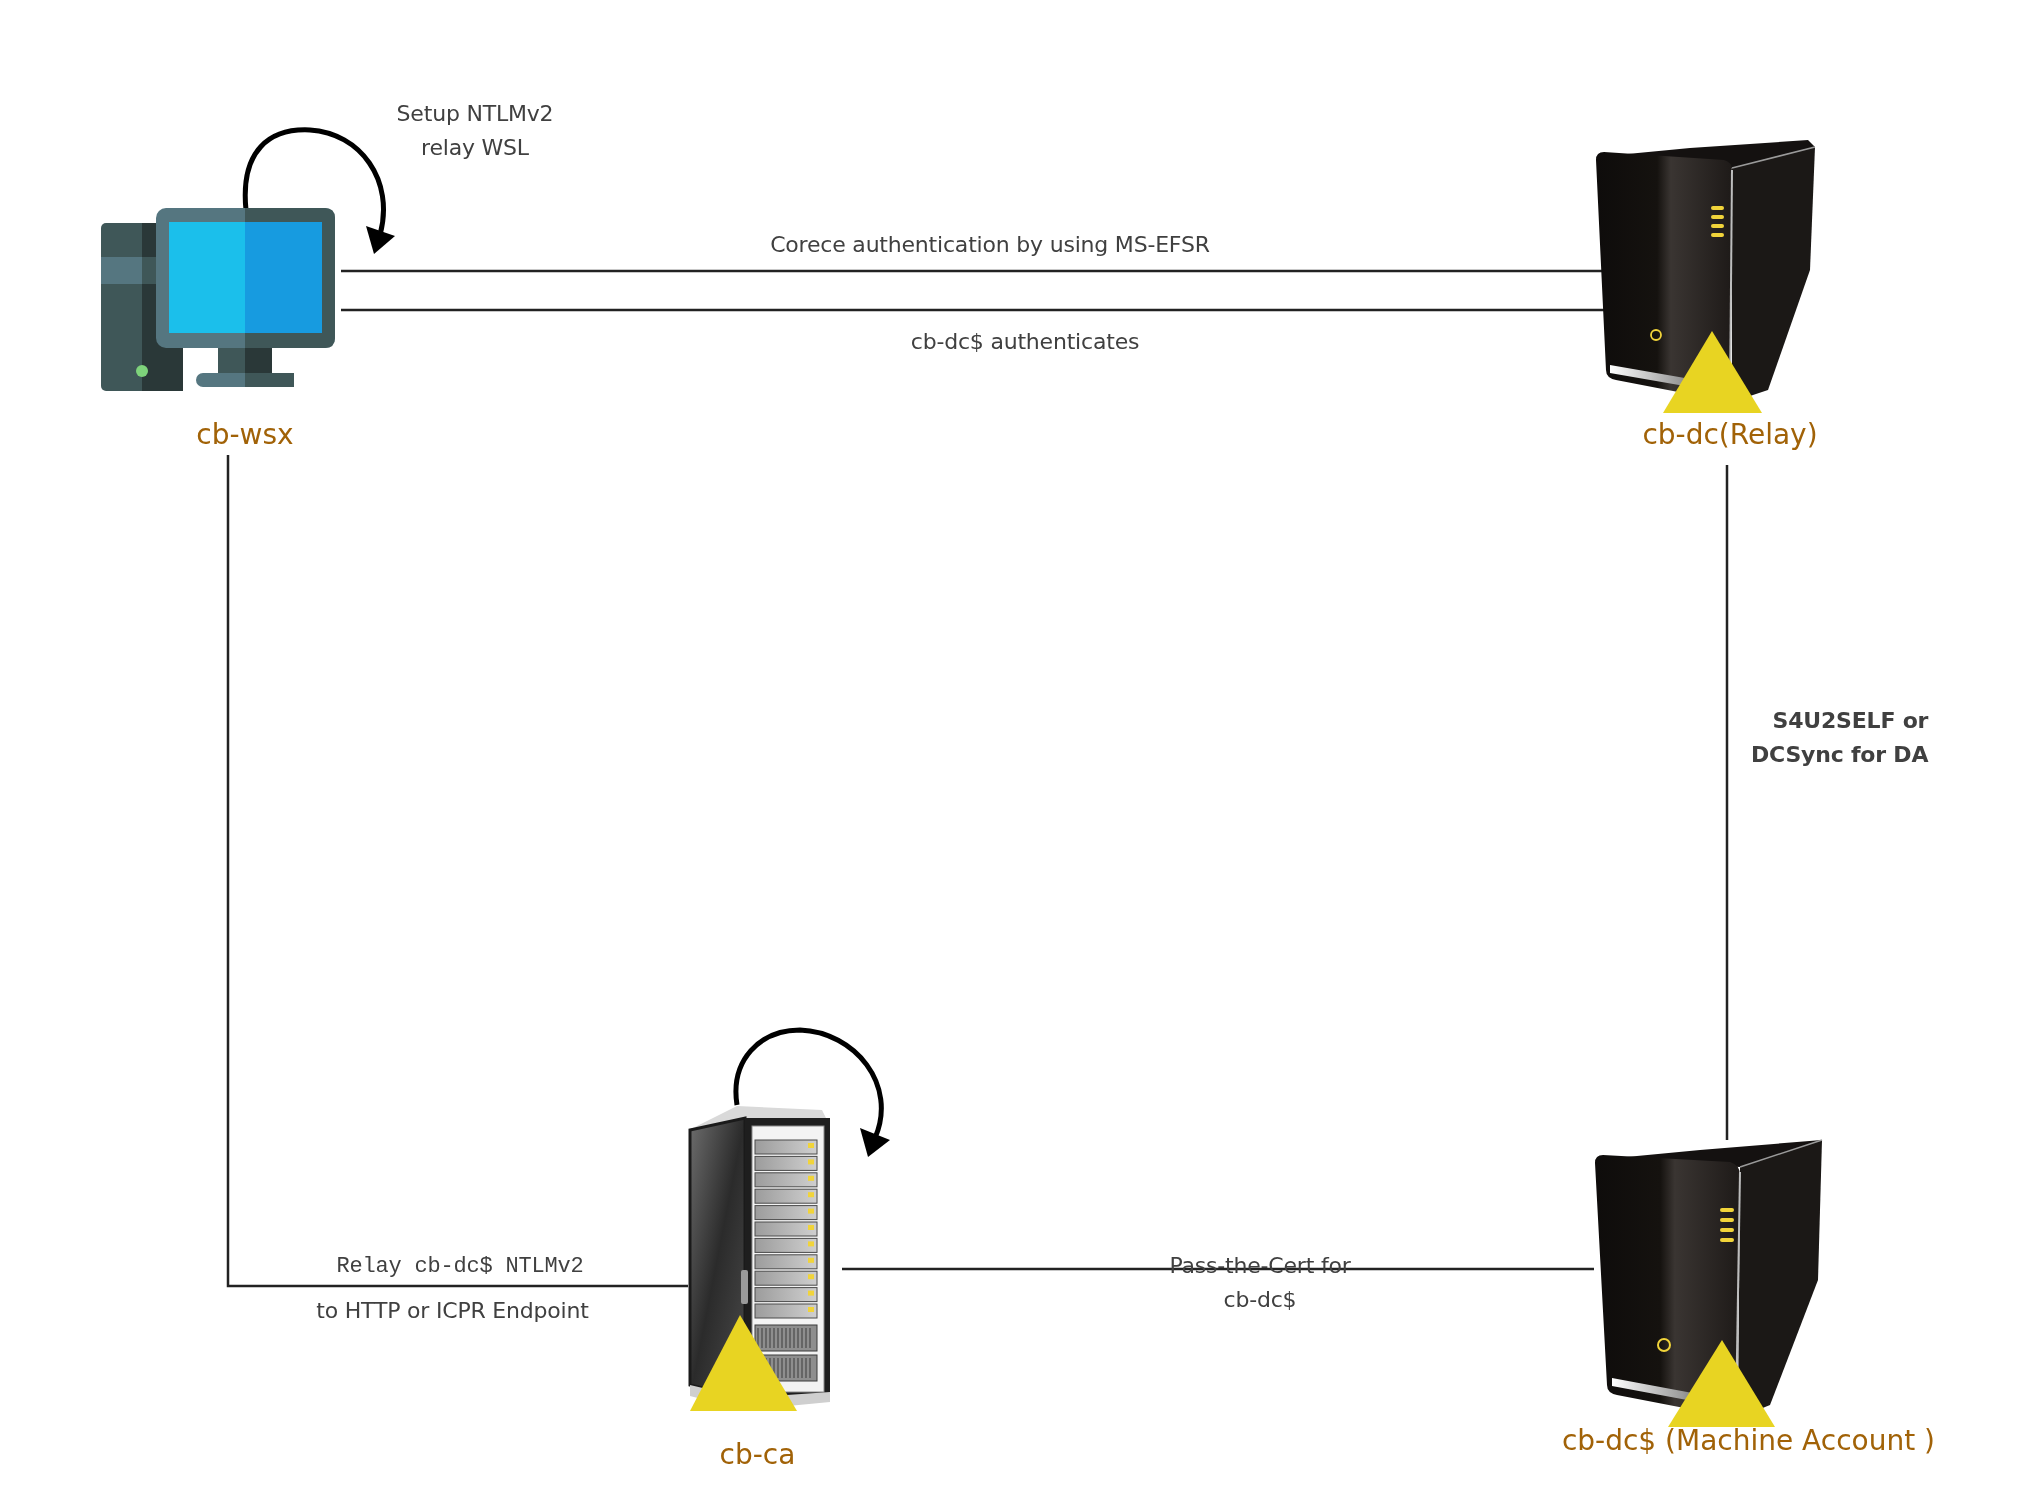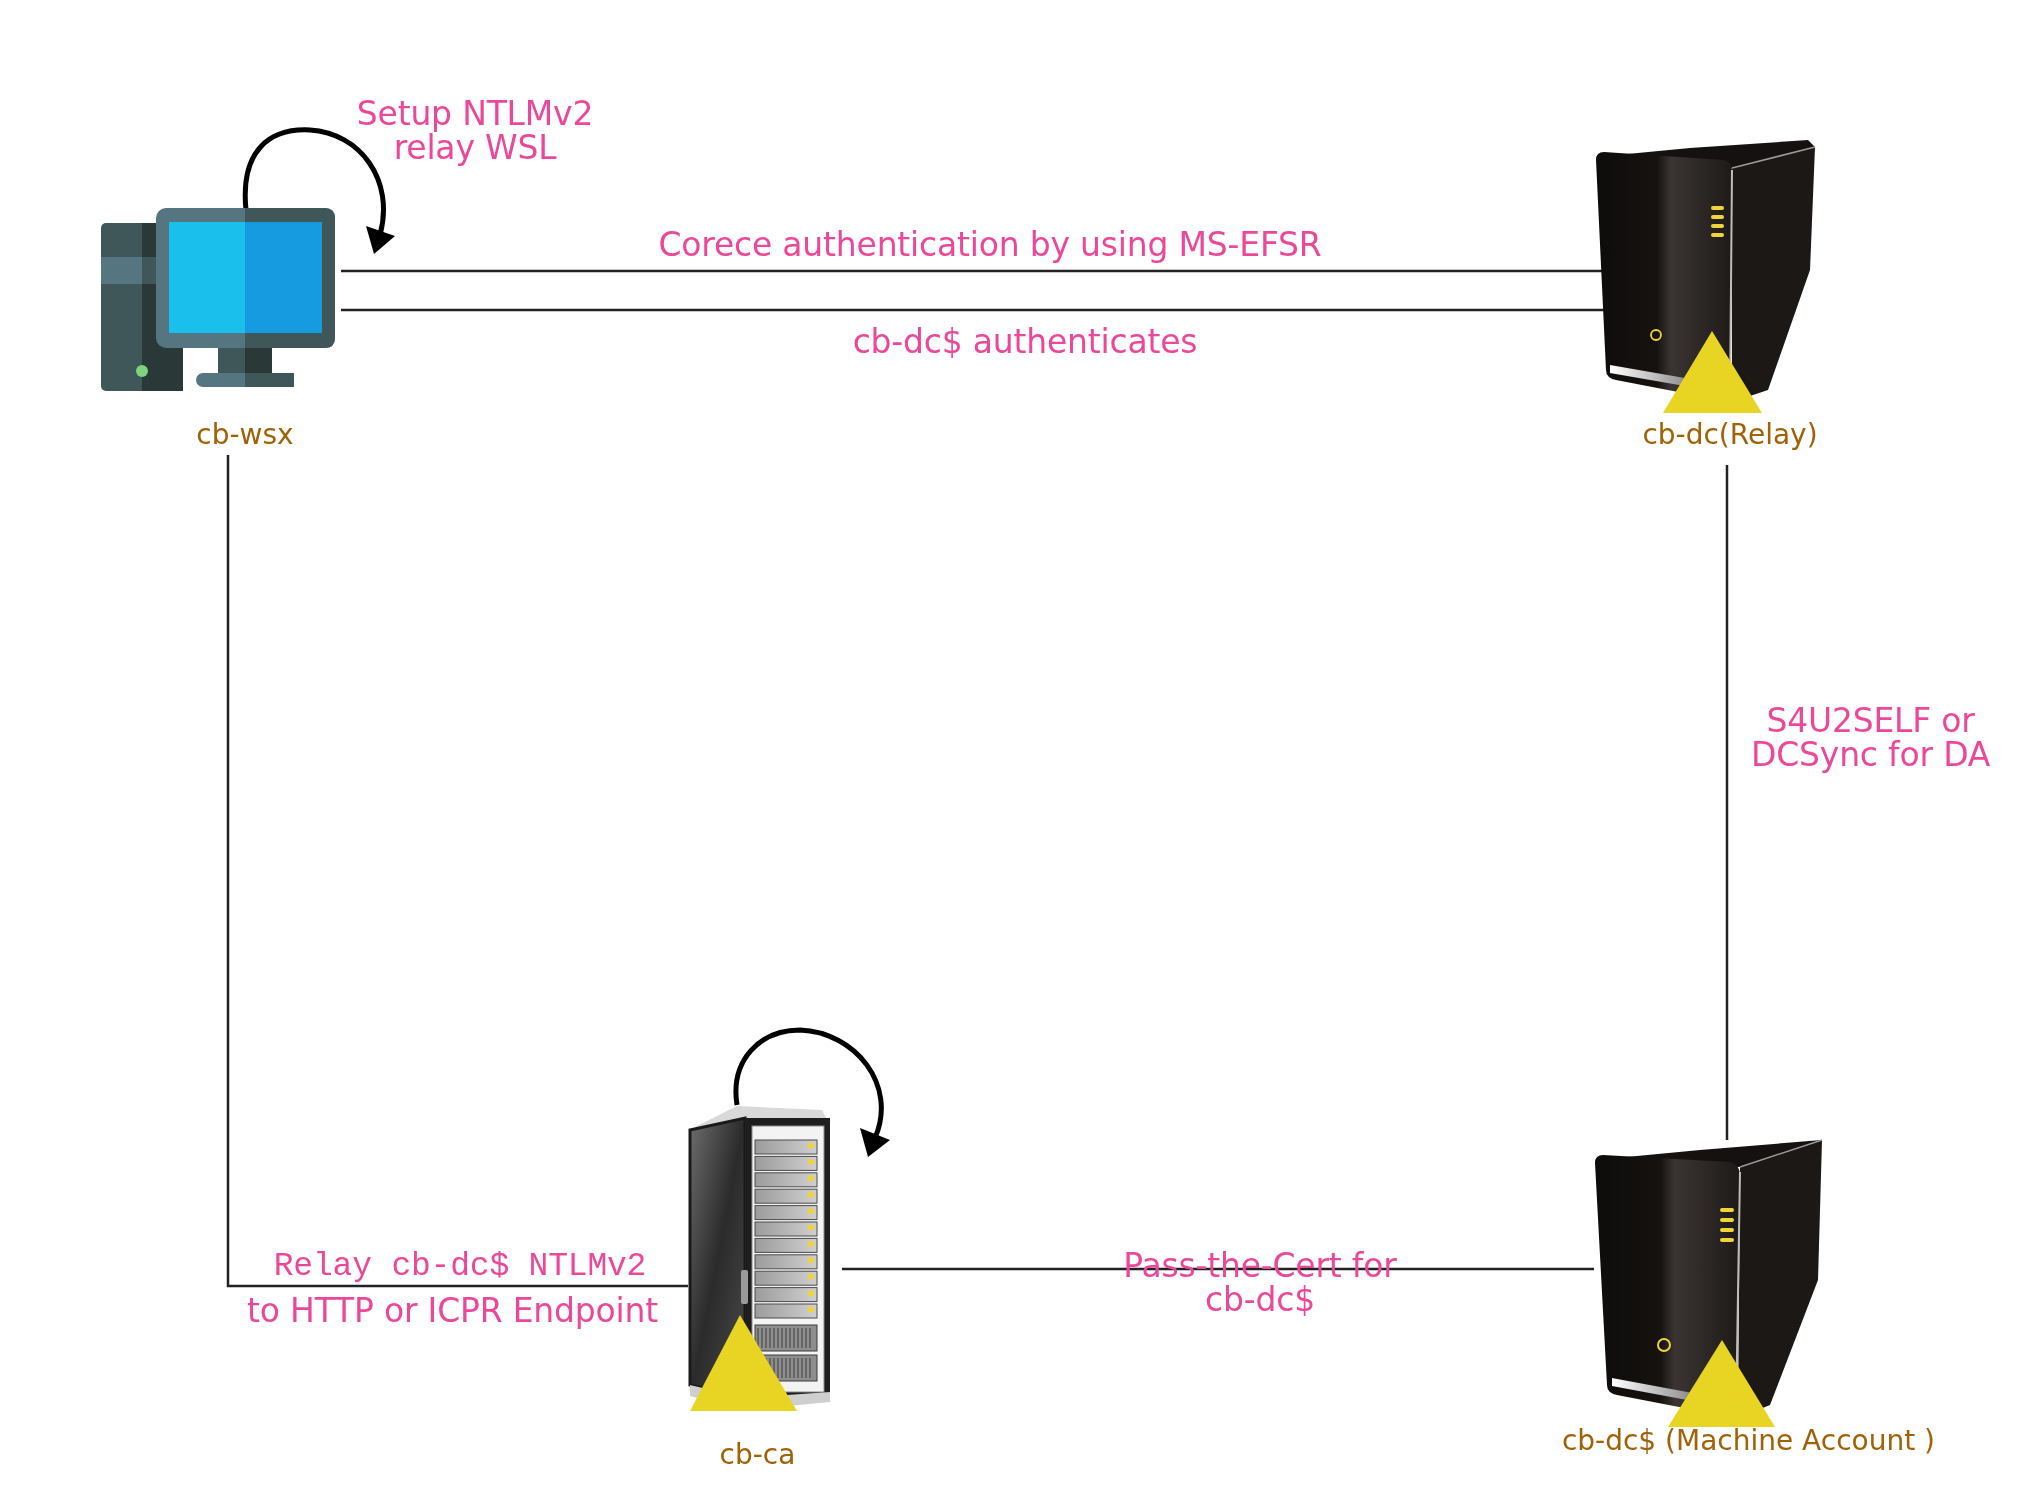--- a/index.html
+++ b/index.html
@@ -1,21 +1,21 @@
 <!DOCTYPE html>
 <html><head>
 <meta charset="utf-8">
 <style>
   html, body { margin: 0; padding: 0; background: #ffffff; }
   #canvas { position: relative; width: 2023px; height: 1494px; background: #ffffff; overflow: hidden; font-family: "DejaVu Sans", sans-serif; }
   svg.layer { position: absolute; left: 0; top: 0; width: 2023px; height: 1494px; }
-  .lbl { position: absolute; color: #ec4899; font-size: 33px; line-height: 34px; white-space: nowrap; letter-spacing: -0.2px; }
+  .lbl { position: absolute; color: #404040; font-size: 22px; line-height: 34px; white-space: nowrap; letter-spacing: -0.2px; }
   .node { position: absolute; color: #a16207; font-size: 28px; line-height: 34px; white-space: nowrap; text-align: center; }
   .center { text-align: center; }
-  .left { text-align: center; }
+  .left { text-align: right; font-weight: bold; }
   .line2 { display: block; }
 </style>
 </head>
 <body>
 
 <div id="canvas">
 
   <svg class="layer" viewBox="0 0 2023 1494">
     <defs>
       <linearGradient id="towerGloss" x1="0" x2="1" y1="0" y2="0">

